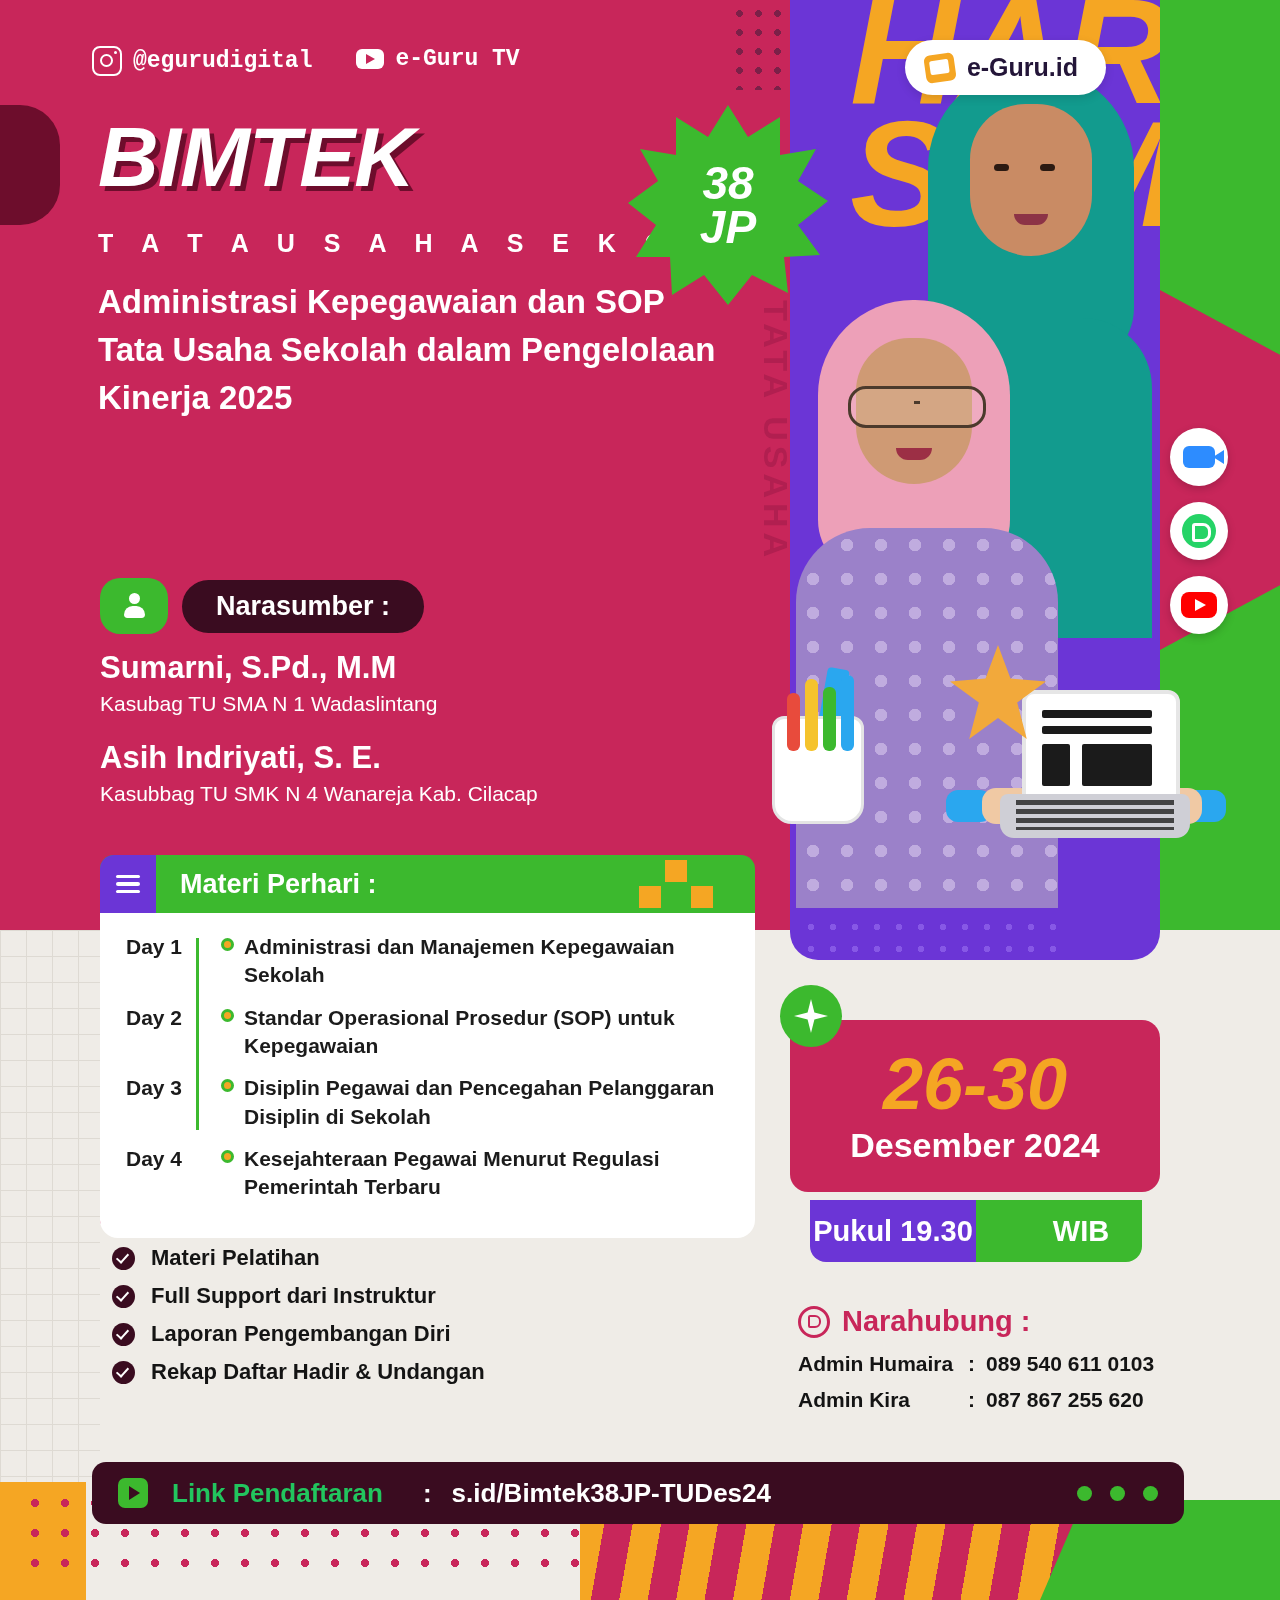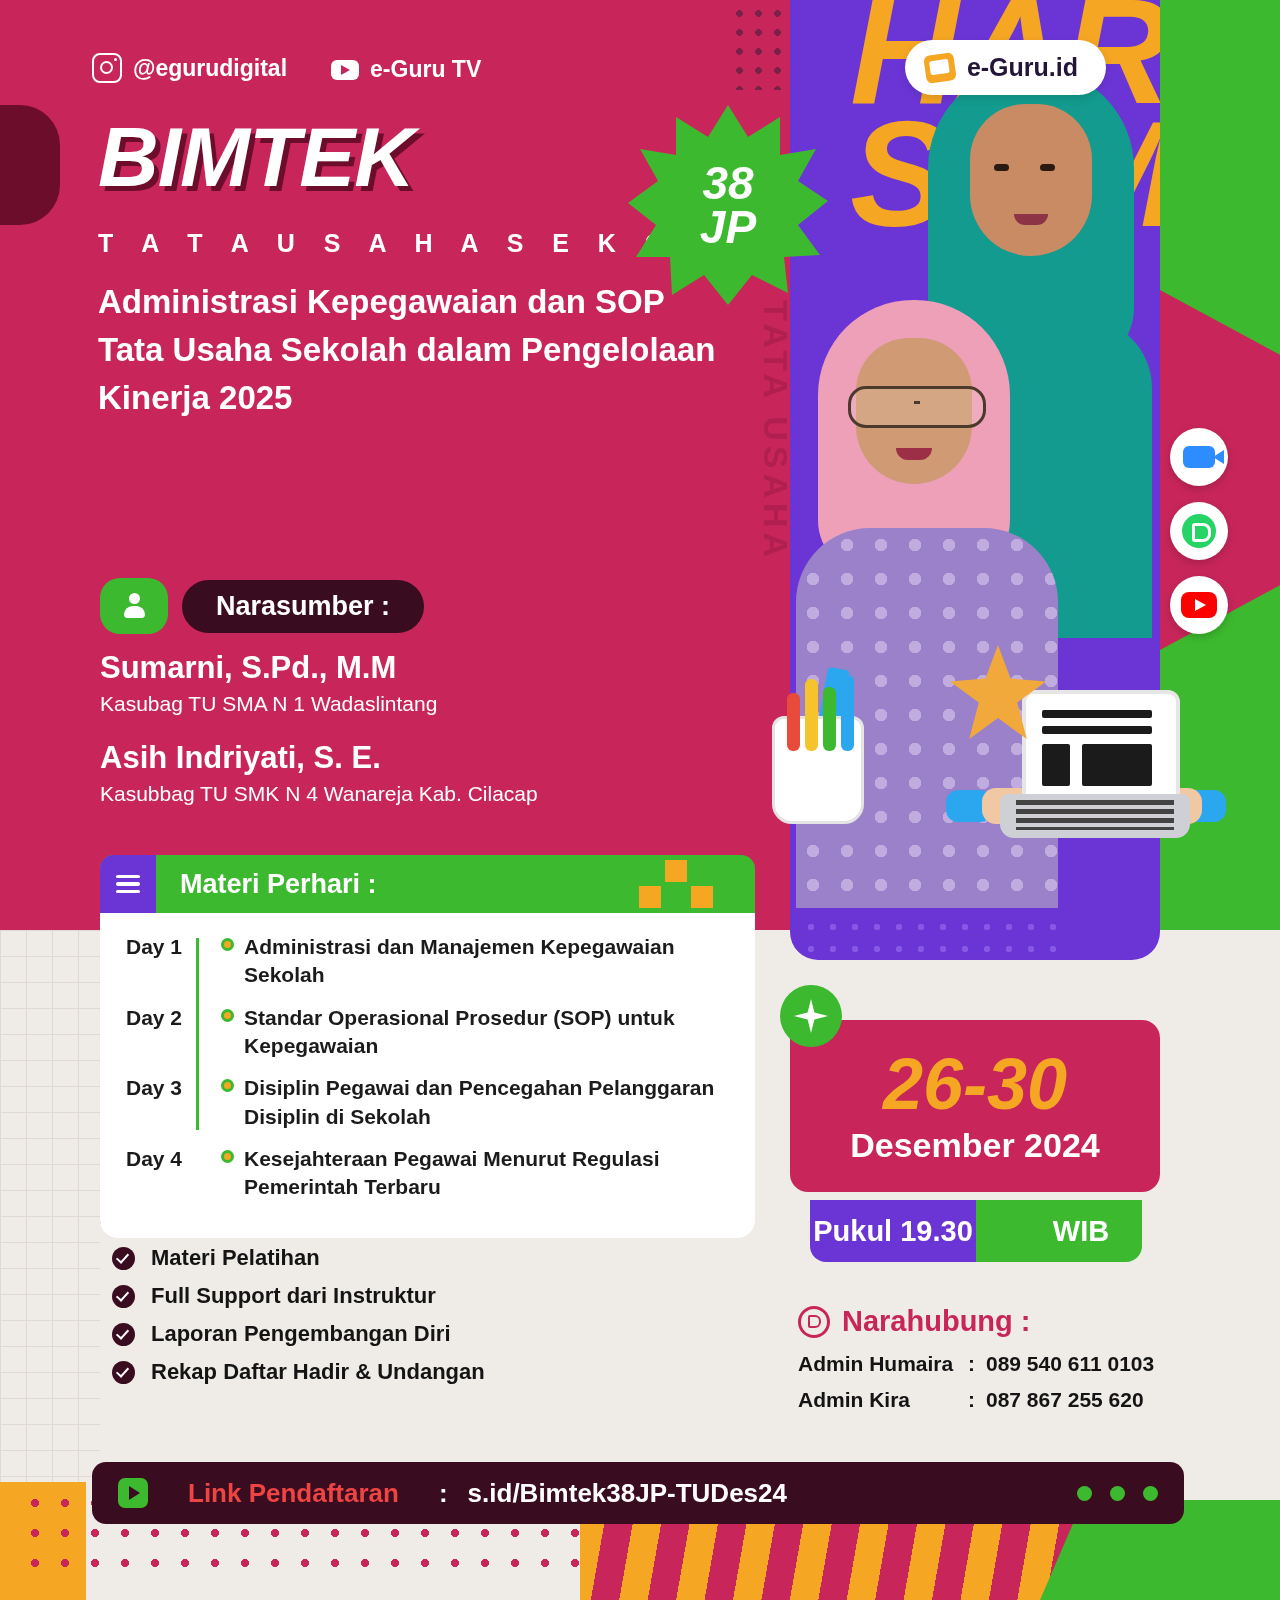--- a/index.html
+++ b/index.html
@@ -88,25 +88,26 @@
     font-weight: 900;
     color: #b11f50;
     letter-spacing: 5px;
     writing-mode: vertical-rl;
     z-index: 4;
   }
 
   
   .handles {
     position: absolute;
-    left: 92px; top: 53px;
+    left: 92px; top: 46px;
     display: flex;
-    align-items: flex-end;
+    align-items: flex-start;
     gap: 44px;
     z-index: 6;
+    font-family: Liberation Mono, monospace;
   }
   .handle { display: flex; align-items: center; gap: 11px; }
   .handle-text { color: #fff; font-size: 23px; font-weight: 700; }
   .ig-icon {
     width: 26px; height: 26px;
     border: 2.6px solid #fff;
     border-radius: 8px;
     position: relative;
   }
   .ig-icon::after {
@@ -373,21 +374,21 @@
   .play-badge {
     width: 30px; height: 30px; background: #3cb92e;
     border-radius: 7px; position: relative; flex: none;
   }
   .play-badge::after {
     content: ""; position: absolute; left: 11px; top: 8px;
     border-left: 11px solid #3a0c20;
     border-top: 7px solid transparent;
     border-bottom: 7px solid transparent;
   }
-  .link-label { color: #ef4444; font-size: 26px; font-weight: 800; margin-left: 40px; }
+  .link-label { color: #22c55e; font-size: 26px; font-weight: 800; margin-left: 24px; }
   .link-colon { color: #fff; font-size: 26px; font-weight: 800; margin-left: 40px; }
   .link-value { color: #fff; font-size: 26px; font-weight: 700; margin-left: 20px; }
   .link-dots { margin-left: auto; display: flex; gap: 18px; }
   .link-dots i { width: 15px; height: 15px; border-radius: 50%; background: #3cb92e; display: block; }
 
   
   .bottom-orange {
     position: absolute; left: 0; bottom: 0;
     width: 86px; height: 118px; background: #f5a623; z-index: 4;
   }

